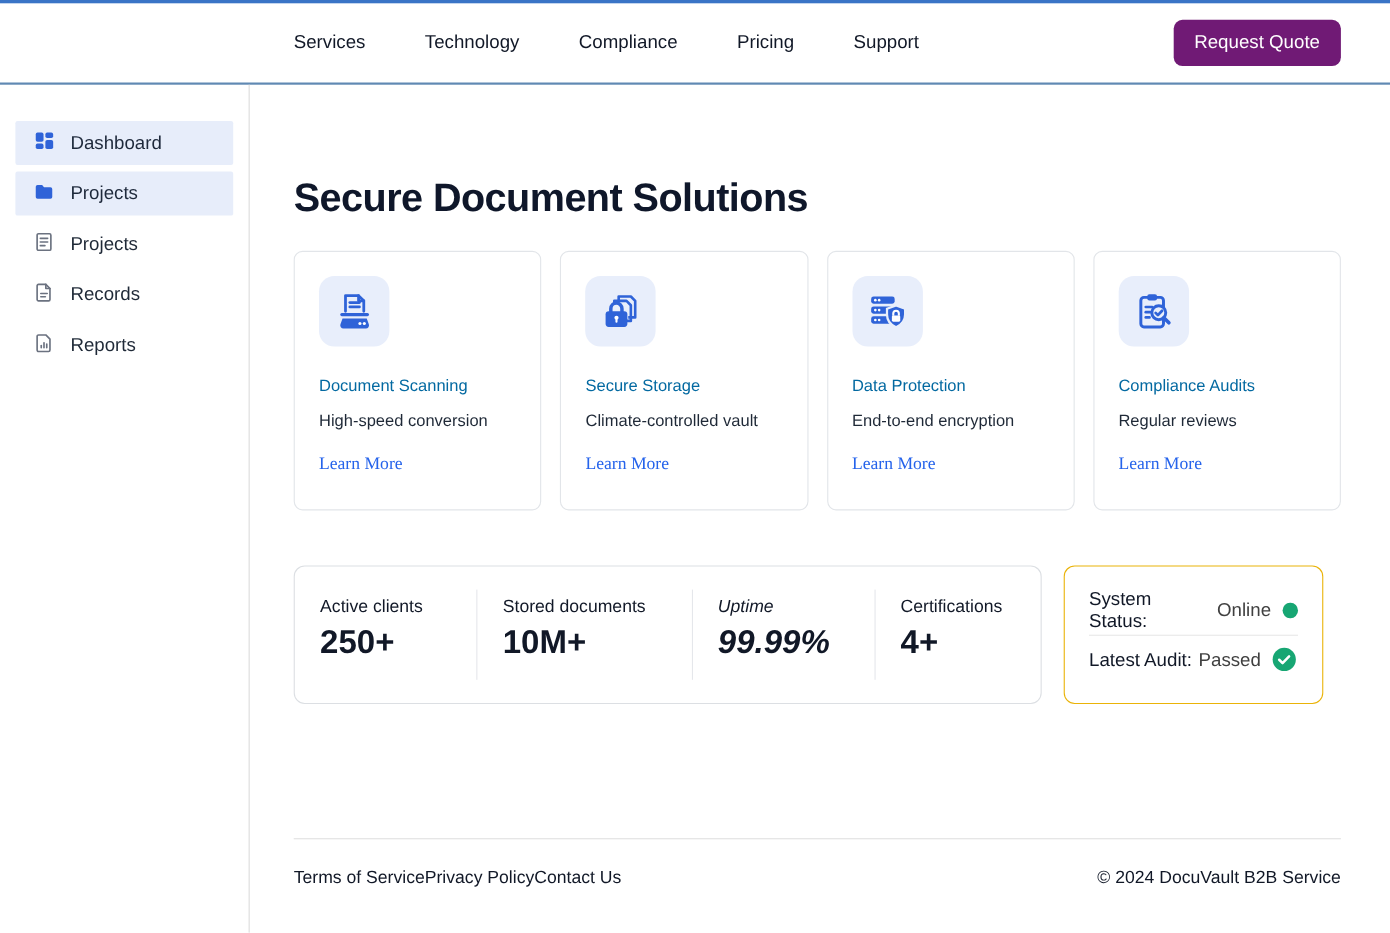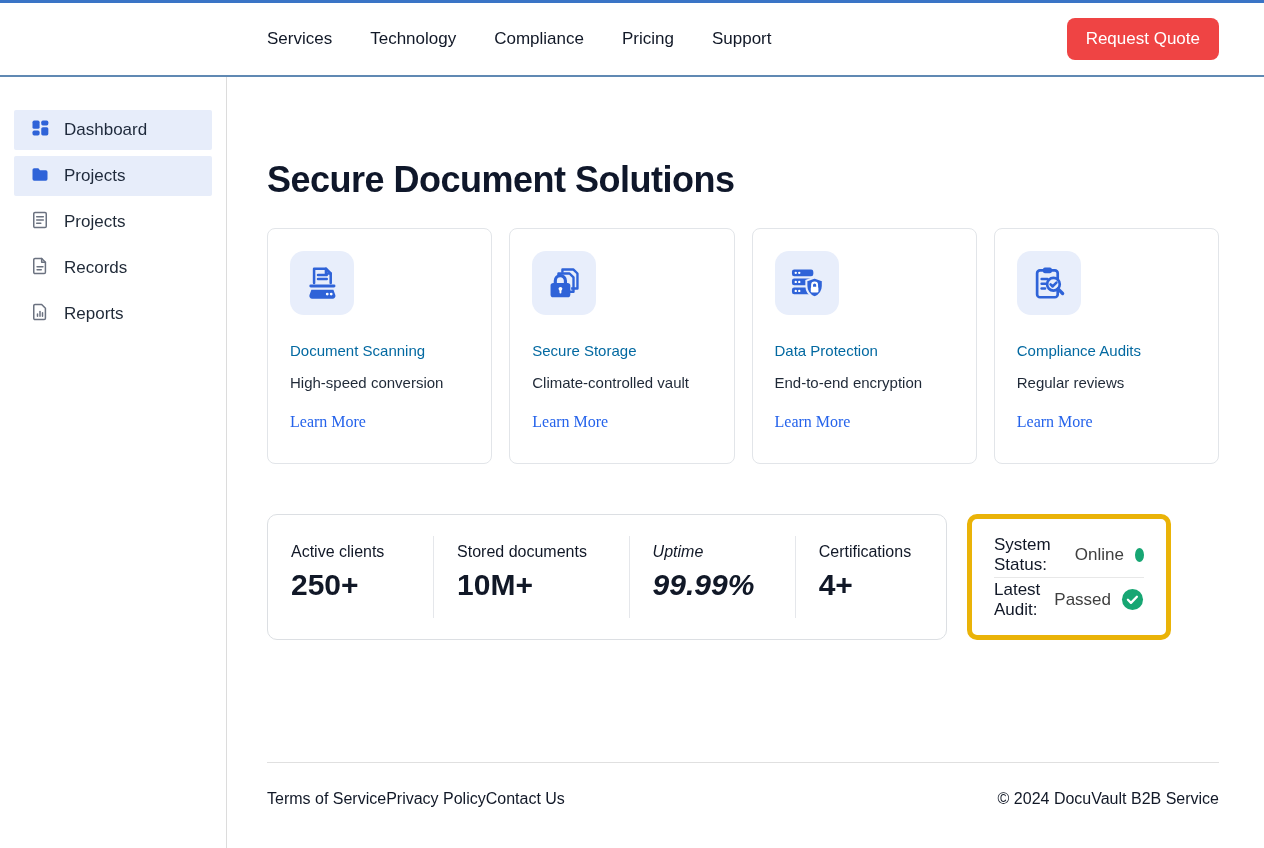--- a/index.html
+++ b/index.html
@@ -2,23 +2,23 @@
 <html><head>
 <meta charset="utf-8">
 <style>
   * { margin:0; padding:0; box-sizing:border-box; }
   html,body { width:1264px; height:848px; background:#fff; overflow:hidden;
     font-family:"Liberation Sans", sans-serif; color:#111827; }
 
   
   .header { height:77px; background:#fff; border-top:3px solid #3a74c6;
     border-bottom:2px solid #6089b3; display:flex; align-items:center; }
-  .nav { display:flex; gap:38px; margin-left:267px; }
+  .nav { display:flex; gap:54px; margin-left:267px; }
   .nav a { font-size:17px; color:#111827; text-decoration:none; cursor:pointer; }
-  .cta-btn { margin-left:auto; margin-right:45px; background:#ef4444; color:#fff;
+  .cta-btn { margin-left:auto; margin-right:45px; background:#701a75; color:#fff;
     border:none; border-radius:8px; font-size:17px; font-family:inherit;
     padding:10px 19px; height:42px; cursor:pointer; }
 
   
   .shell { display:flex; height:771px; }
   .sidebar { width:227px; border-right:1px solid #dcdcdc; padding:33px 14px 0 14px; }
   .side-item { display:flex; align-items:center; gap:14px; height:40px;
     padding:0 16px; border-radius:2px; margin-bottom:6px; cursor:pointer;
     font-size:17px; color:#1f2937; }
   .side-item.active { background:#e7edfa; color:#1e293b; }
@@ -44,21 +44,21 @@
   .stats-bar { width:680px; height:126px; border:1px solid #dcdfe3; border-radius:10px;
     display:flex; padding:21px 0; }
   .stat { padding-left:23px; }
   .stat:nth-child(1){ flex:1.06; }
   .stat:nth-child(2){ flex:1.28; border-left:1px solid #e5e7eb; }
   .stat:nth-child(3){ flex:1.06; border-left:1px solid #e5e7eb;font-style:italic; }
   .stat:nth-child(4){ flex:0.95; border-left:1px solid #e5e7eb; }
   .stat-label { font-size:16px; color:#111827; margin-top:7px; }
   .stat-value { font-size:30px; font-weight:700; margin-top:7px; color:#111827; }
 
-  .status-card { width:204px; height:126px; border:5px solid #eab308;
+  .status-card { width:236px; height:126px; border:1px solid #eab308;
     border-radius:10px; padding:12px 22px; display:flex; flex-direction:column;
     justify-content:center; }
   .status-row { display:flex; align-items:center; height:44px; font-size:17px;
     color:#111827; }
   .status-green { color:#404040; margin-left:6px; }
   .status-divider { border-top:1px solid #e8e8e8; }
   .green-dot { width:14px; height:14px; border-radius:50%; background:#17a673;
     margin-left:11px; }
   .check-badge { margin-left:10px; display:flex; }
 

